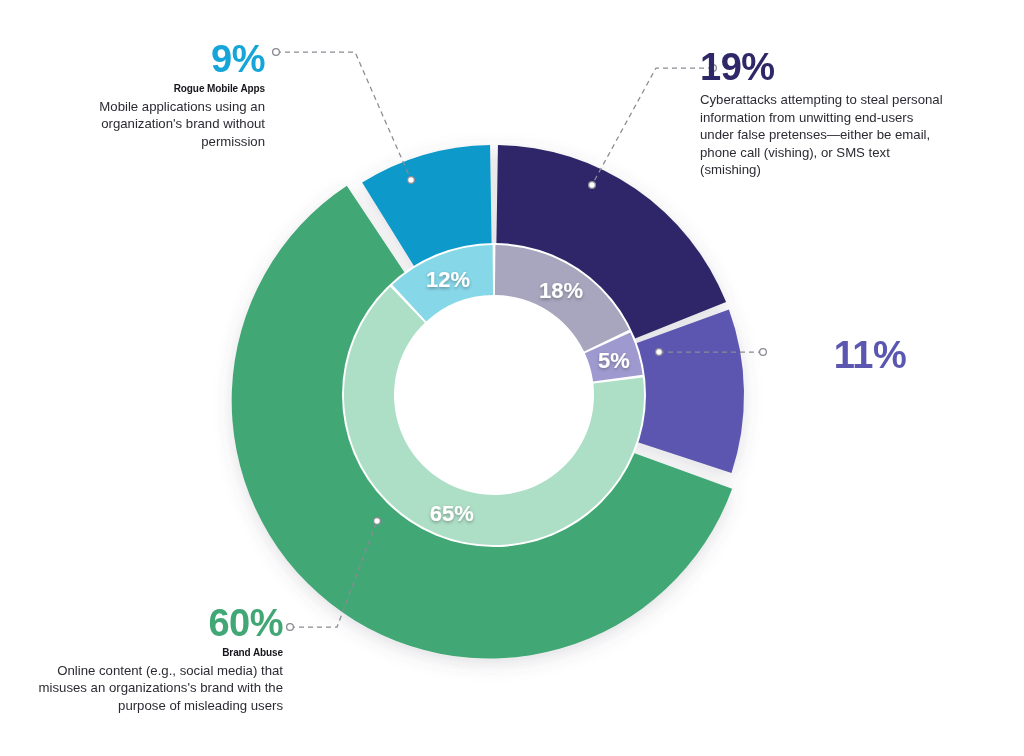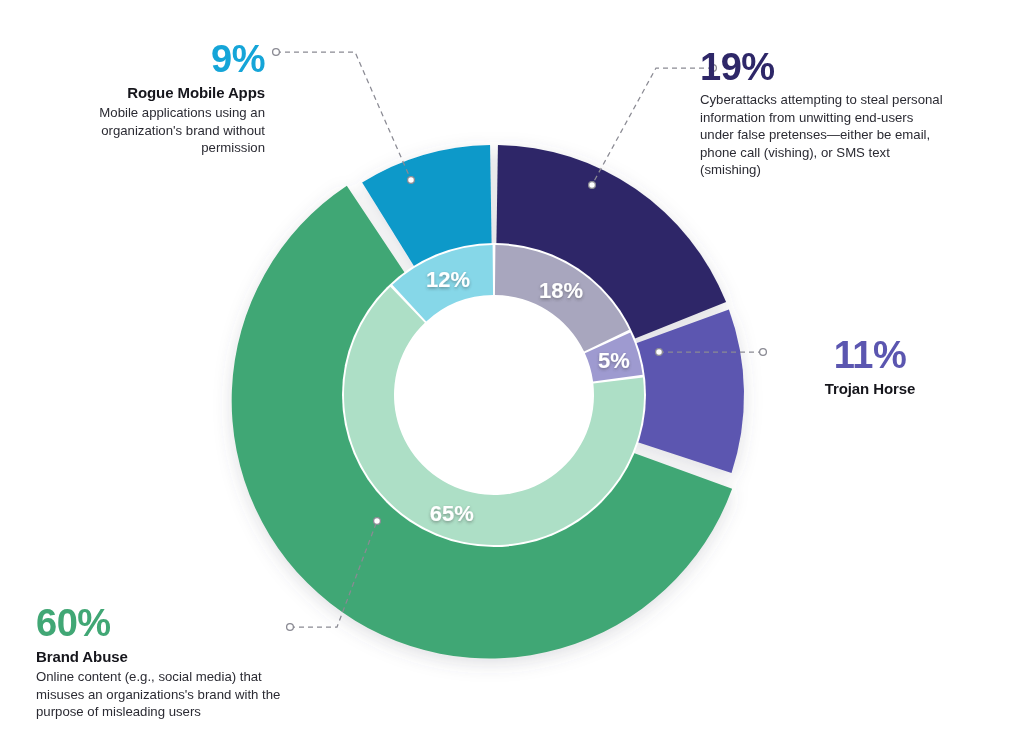--- a/index.html
+++ b/index.html
@@ -41,21 +41,21 @@
   }
   .callout .pct {
     font-size: 38px;
     font-weight: 700;
     letter-spacing: -0.5px;
     line-height: 1.0;
     margin-bottom: 5px;
     display: block;
   }
   .callout .cat {
-    font-size: 15px;
+    font-size: 10px;
     font-weight: 700;
     color: #16161c;
     display: block;
     margin-bottom: 2px;
     letter-spacing: -0.1px;
   }
   .callout .desc {
     font-size: 13.2px;
     font-weight: 400;
     color: #2b2b33;
@@ -79,20 +79,21 @@
   #callout-trojan-horse {
     left: 770px;
     top: 336px;
     width: 200px;
     text-align: center;
   }
   #callout-brand-abuse {
     left: 36px;
     top: 604px;
     width: 247px;
+    text-align: right;
   }
 </style>
 </head>
 <body>
 
 <div id="chart-stage">
 
   <svg class="donut-svg" viewBox="0 0 1024 756" aria-label="Nested donut chart">
     <defs>
       <filter id="soft-shadow" x="-25%" y="-25%" width="150%" height="150%">
@@ -160,21 +161,20 @@
     <span class="desc">Mobile applications using an organization's brand without permission</span>
   </div>
 
   <div class="callout" id="callout-phishing">
     <span class="pct" style="color:#2e2768">19%</span>
     <span class="desc">Cyberattacks attempting to steal personal information from unwitting end-users under false pretenses—either be email, phone call (vishing), or SMS text (smishing)</span>
   </div>
 
   <div class="callout" id="callout-trojan-horse">
     <span class="pct" style="color:#5b56b0">11%</span>
-    <span class="cat">Trojan Horse</span>
   </div>
 
   <div class="callout" id="callout-brand-abuse">
     <span class="pct" style="color:#41a775">60%</span>
     <span class="cat">Brand Abuse</span>
     <span class="desc">Online content (e.g., social media) that misuses an organizations's brand with the purpose of misleading users</span>
   </div>
 
 </div>
 

